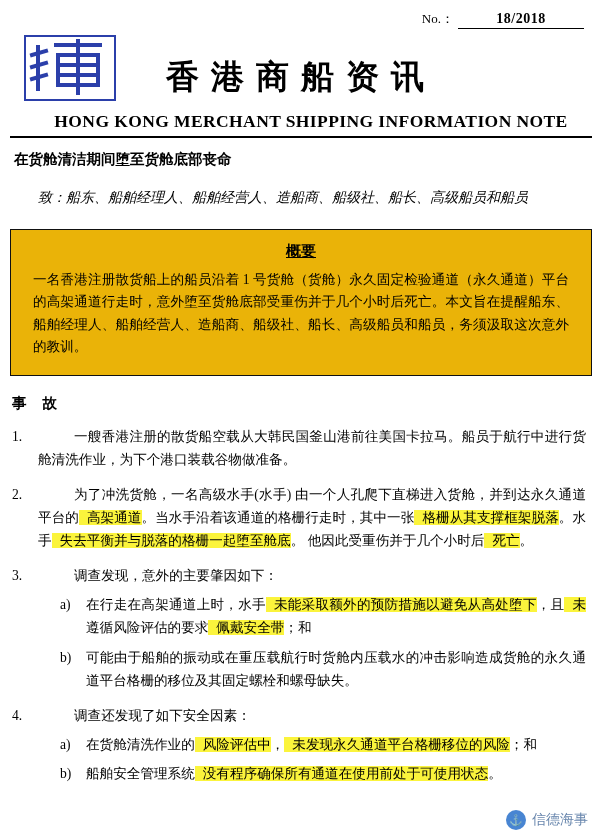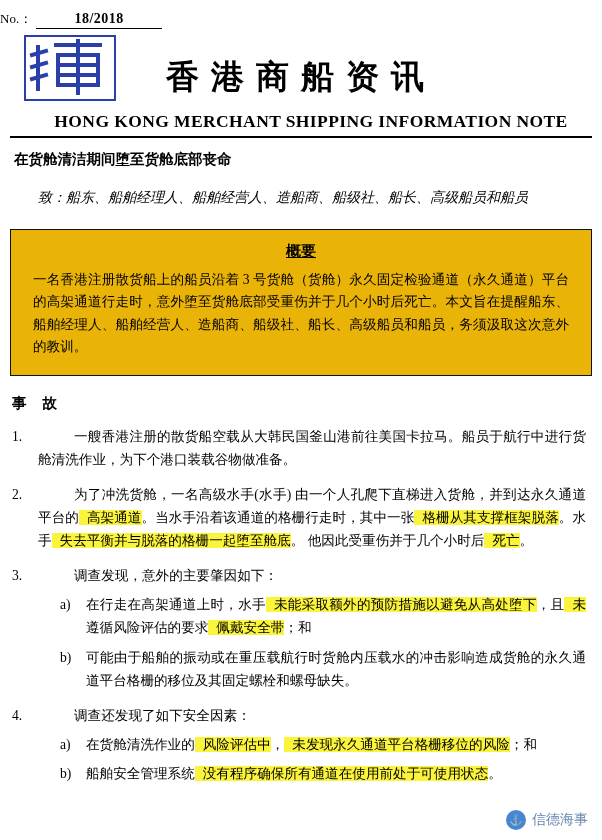--- a/index.html
+++ b/index.html
@@ -12,21 +12,21 @@
     height: 840px;
     font-family: "Liberation Serif", serif;
     color: #000;
     position: relative;
     overflow: hidden;
   }
 
   
   .doc-no-row {
     display: flex;
-    justify-content: flex-start;
+    justify-content: flex-end;
     align-items: baseline;
     padding: 10px 18px 0 0;
     font-size: 13px;
   }
   .doc-no-label {
     font-family: "Liberation Serif", serif;
     font-size: 13px;
     margin-right: 4px;
   }
   .doc-no-value {
@@ -214,21 +214,21 @@
   <div class="title-cn">香港商船资讯</div>
 </div>
 <div class="title-en">HONG KONG MERCHANT SHIPPING INFORMATION NOTE</div>
 <div class="rule"></div>
 
 <div class="subject">在货舱清洁期间堕至货舱底部丧命</div>
 <div class="addressee">致：船东、船舶经理人、船舶经营人、造船商、船级社、船长、高级船员和船员</div>
 
 <div class="summary-box">
   <div class="summary-title">概要</div>
-  <div class="summary-text">一名香港注册散货船上的船员沿着 3 号货舱（货舱）永久固定检验通道（永久通道）平台的高架通道行走时，意外堕至货舱底部受重伤并于几个小时后死亡。本文旨在提醒船东、船舶经理人、船舶经营人、造船商、船级社、船长、高级船员和船员，务须汲取这次意外的教训。</div>
+  <div class="summary-text">一名香港注册散货船上的船员沿着 1 号货舱（货舱）永久固定检验通道（永久通道）平台的高架通道行走时，意外堕至货舱底部受重伤并于几个小时后死亡。本文旨在提醒船东、船舶经理人、船舶经营人、造船商、船级社、船长、高级船员和船员，务须汲取这次意外的教训。</div>
 </div>
 
 <div class="section-head">事 故</div>
 
 <div id="incident-list">
     <div class="para">
       <div class="num">1.</div>
       <div class="body indent-first">一艘香港注册的散货船空载从大韩民国釜山港前往美国卡拉马。船员于航行中进行货舱清洗作业，为下个港口装载谷物做准备。</div>
     </div>
     <div class="para">

